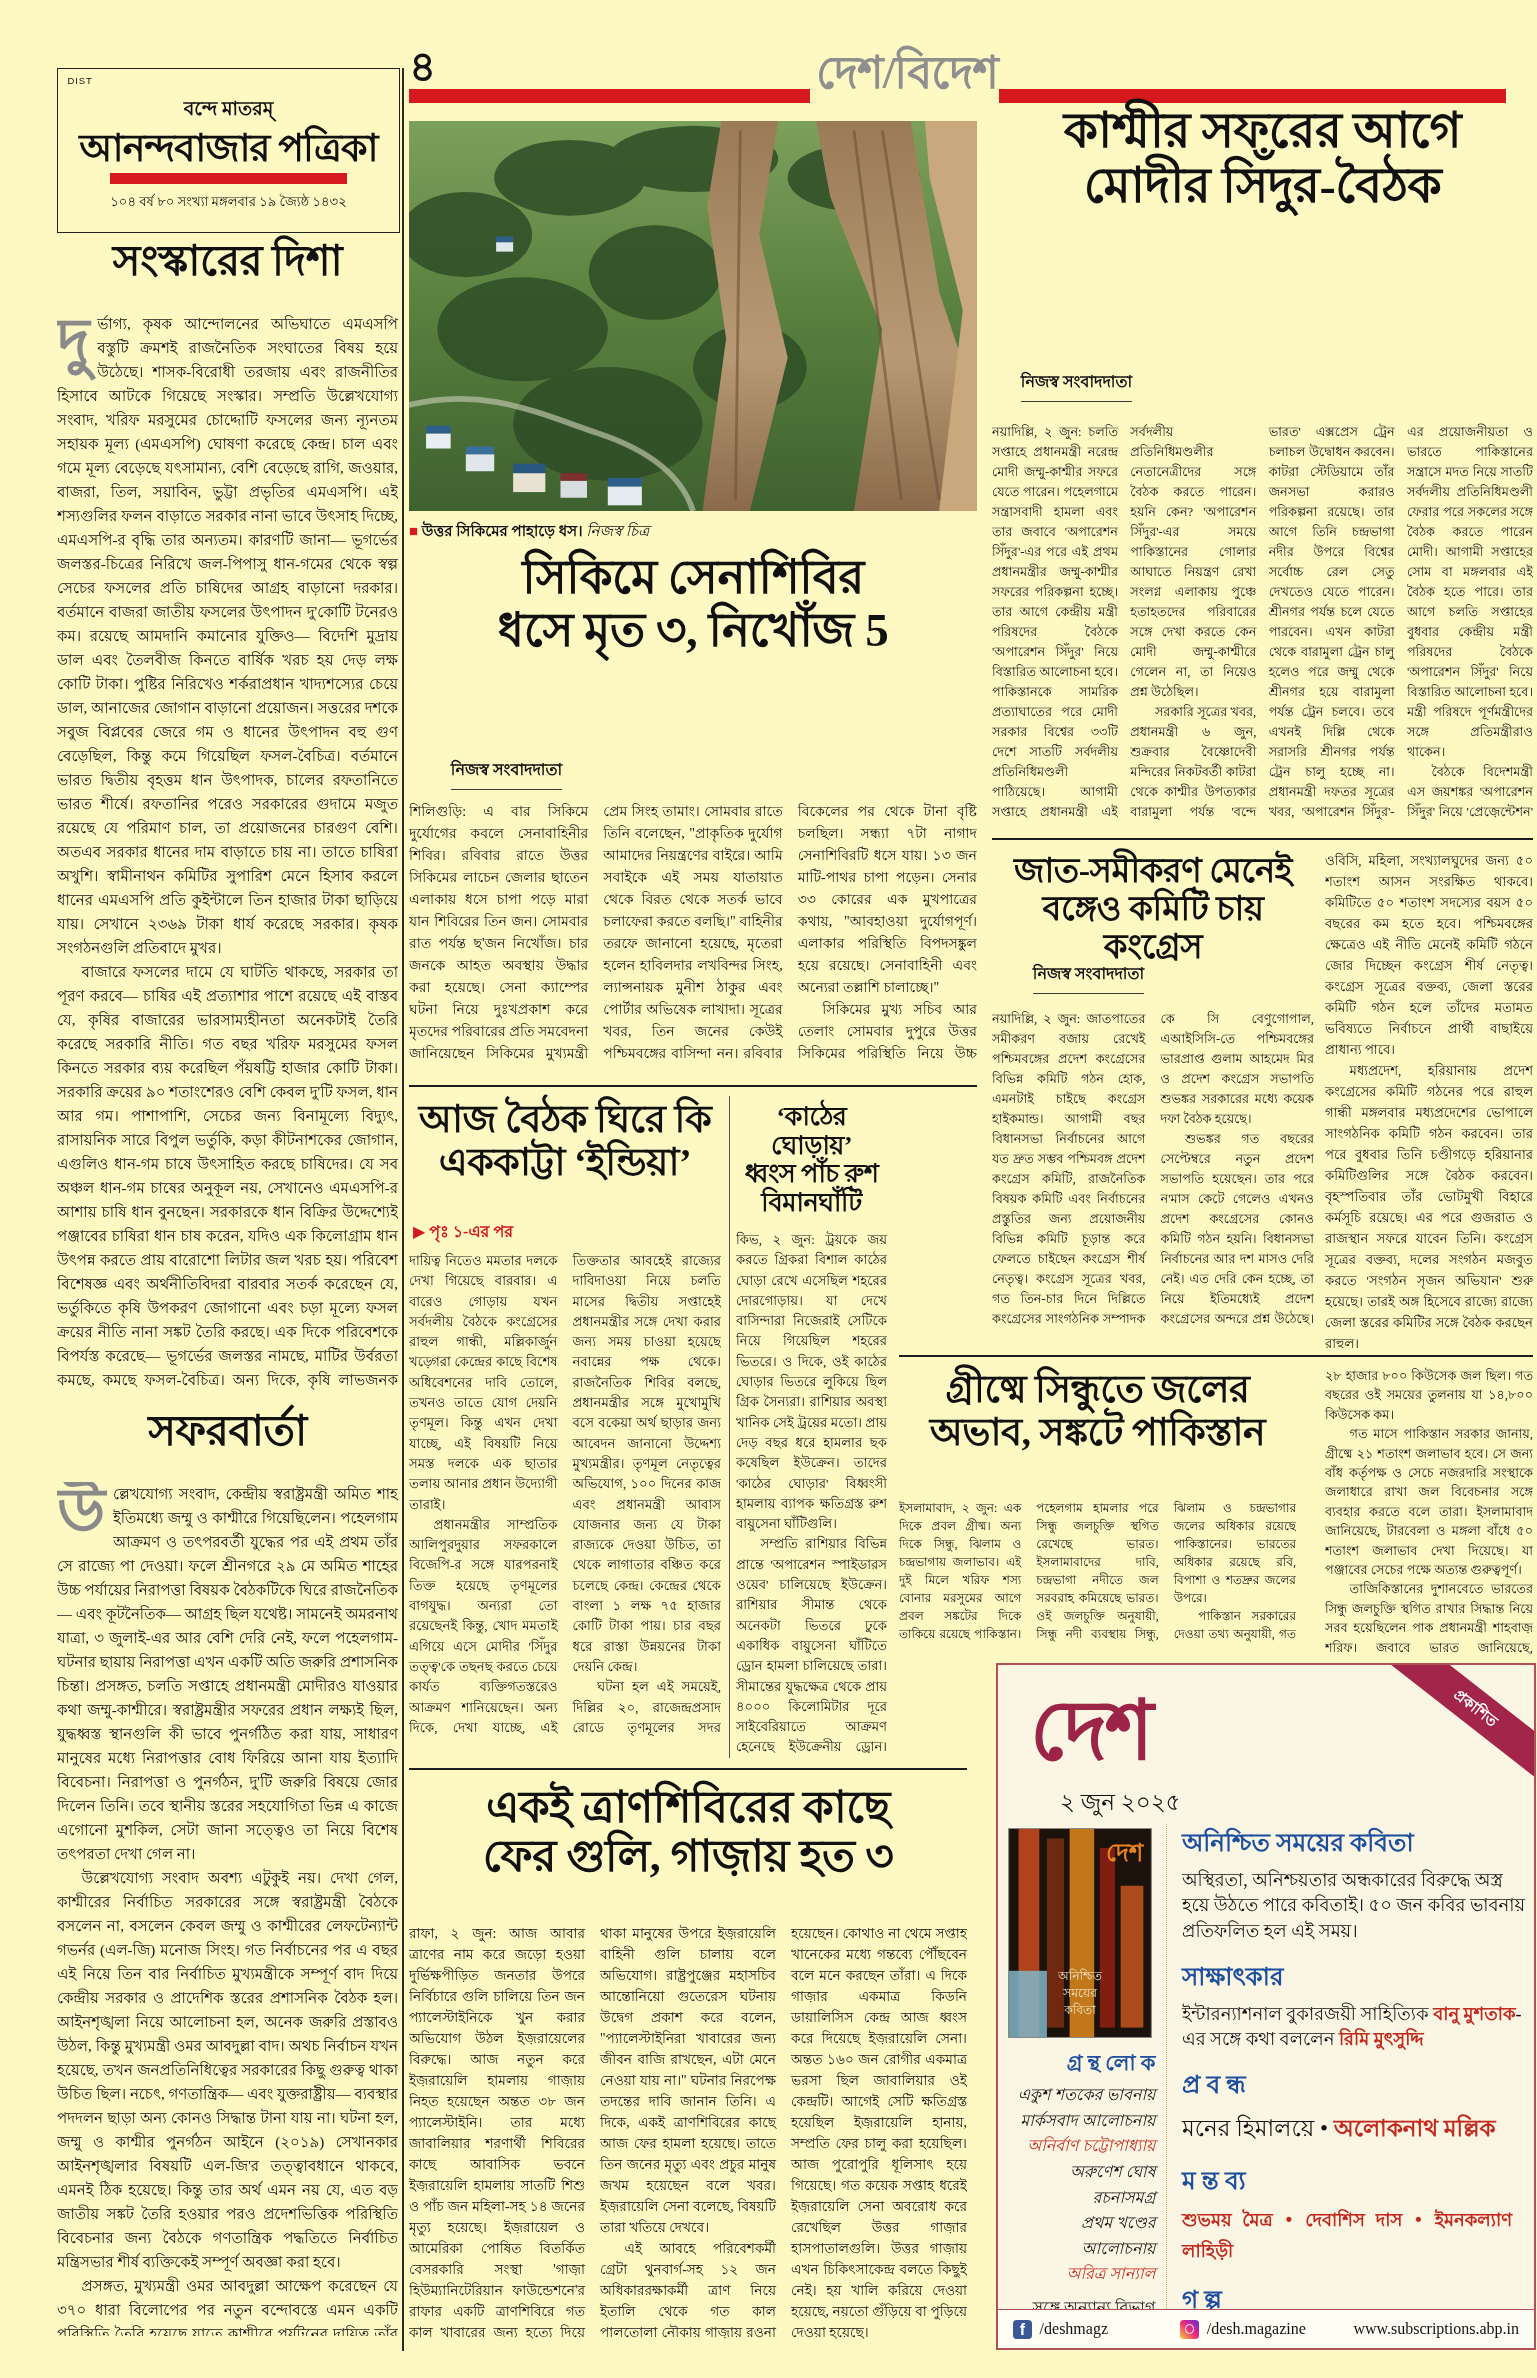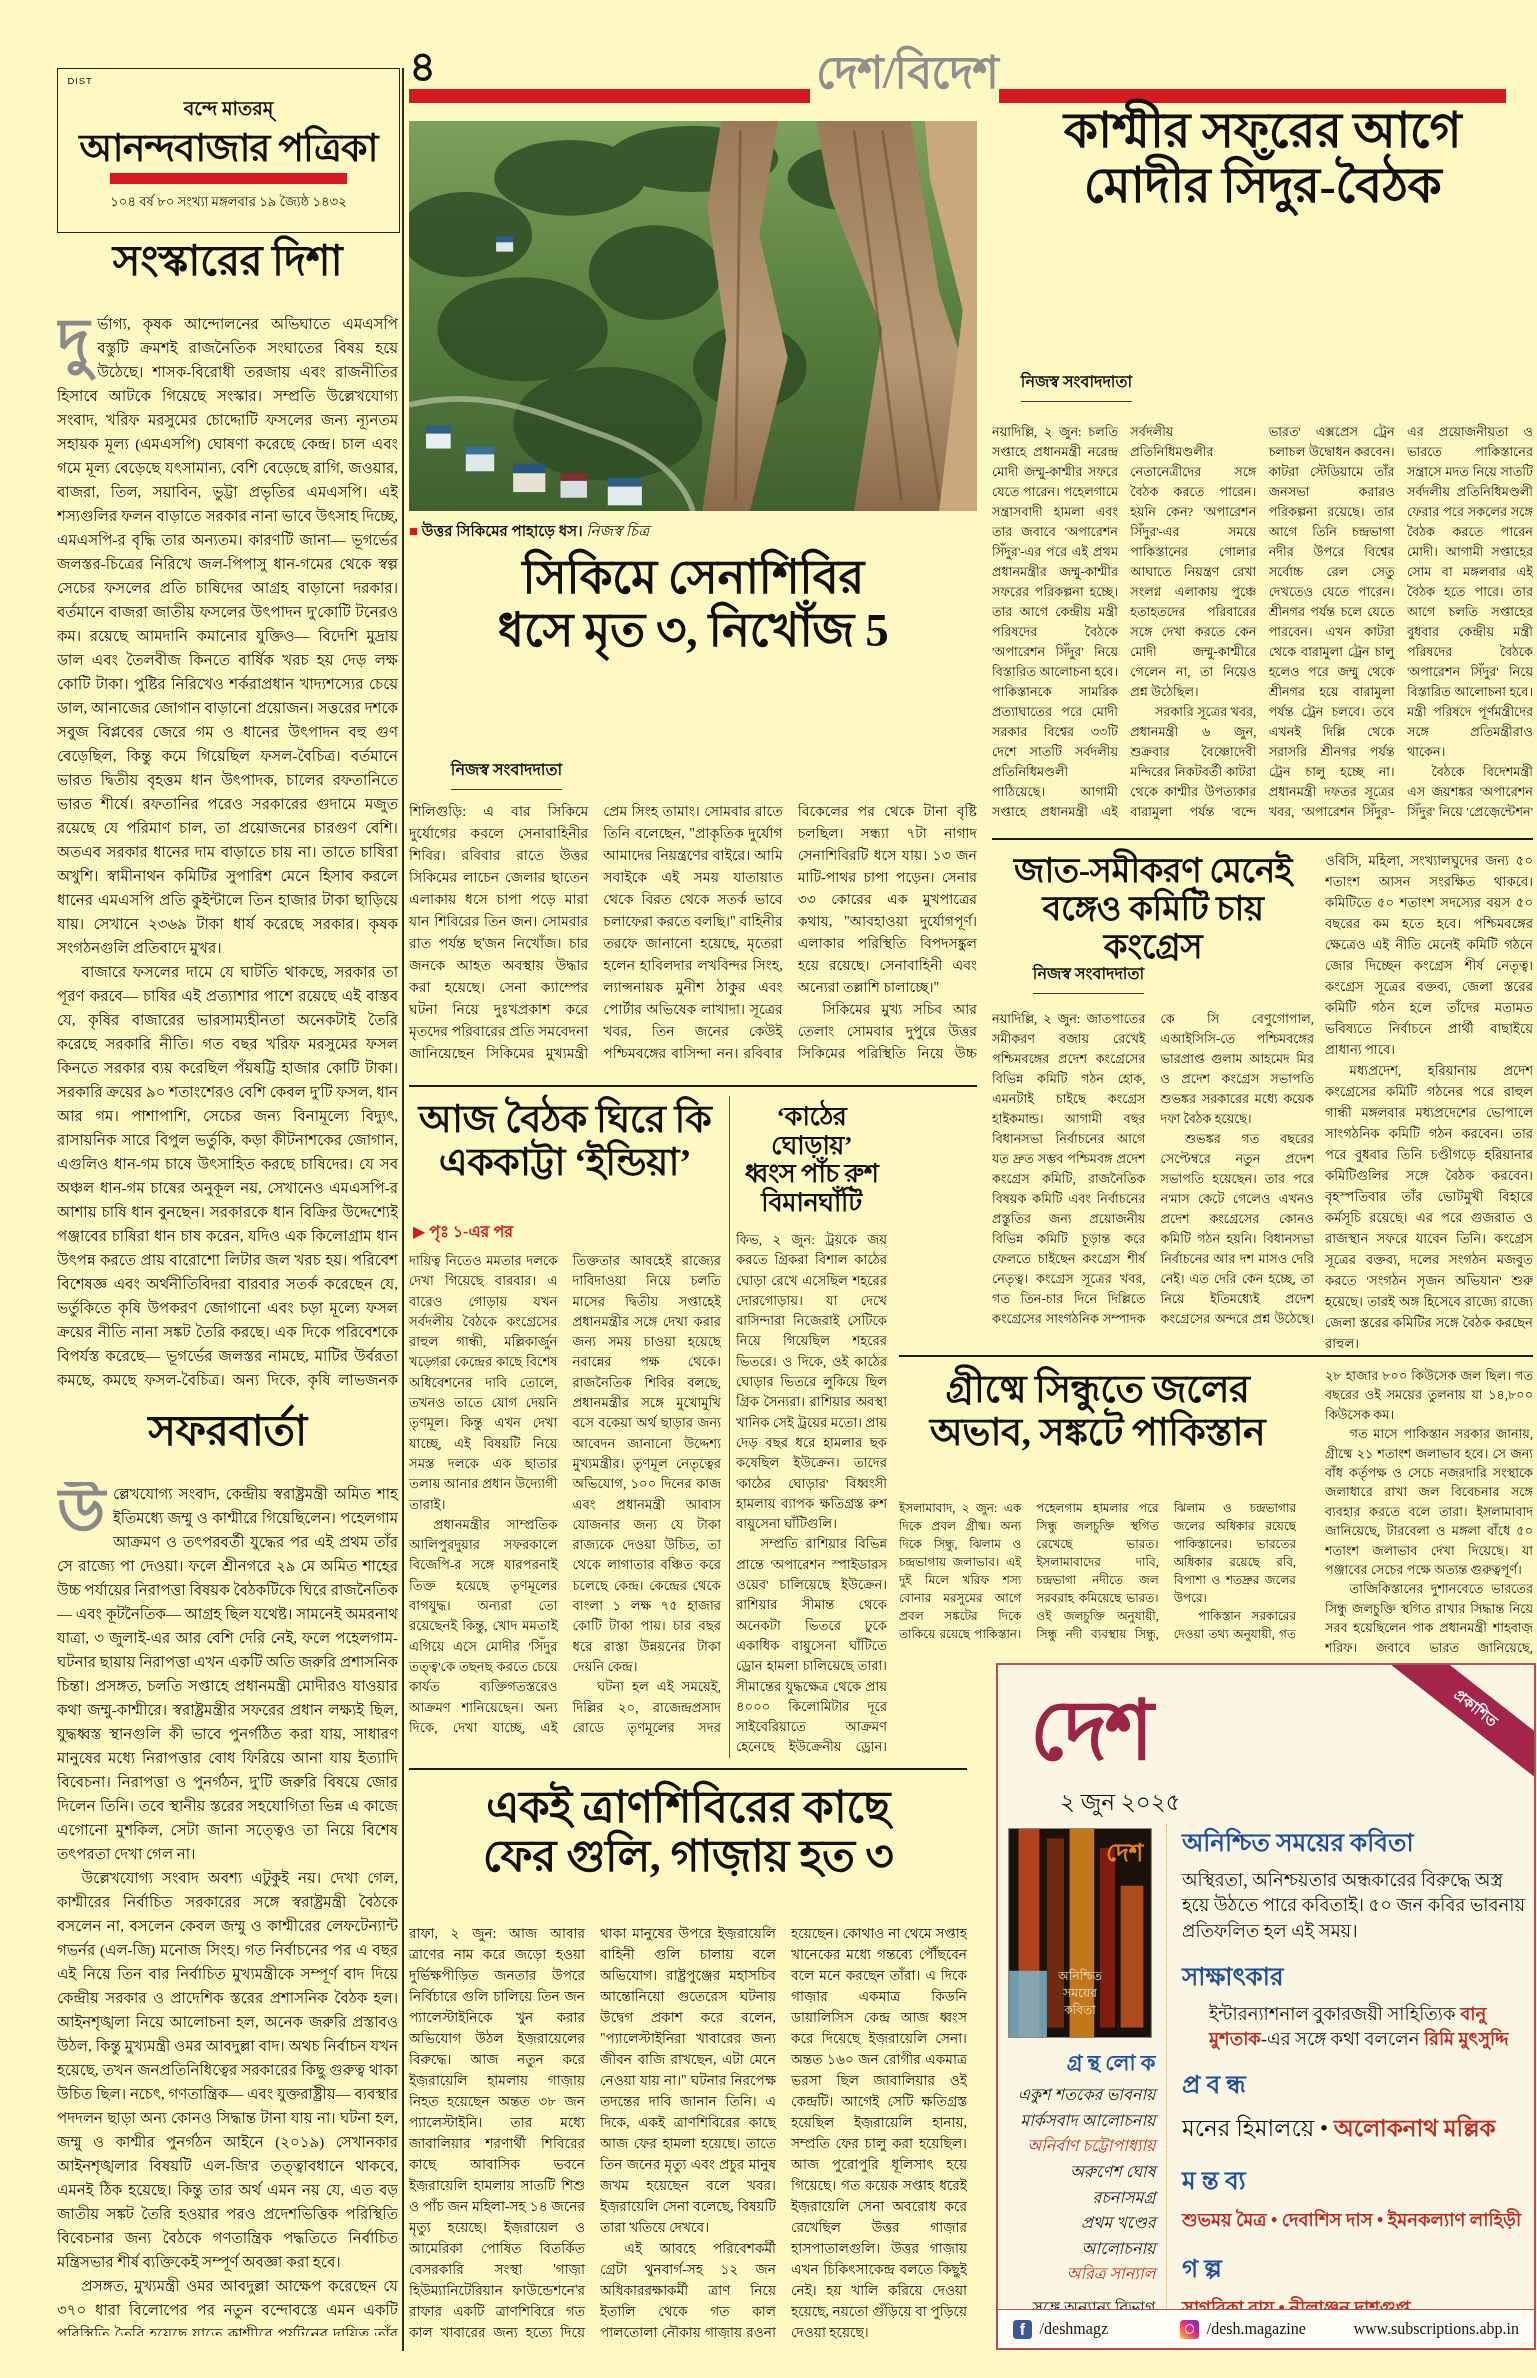--- a/index.html
+++ b/index.html
@@ -247,29 +247,29 @@
         <text x="75" y="160" text-anchor="middle" font-size="13" fill="#f3e2c2" font-family="Liberation Serif,serif">অনিশ্চিত</text>
         <text x="75" y="178" text-anchor="middle" font-size="13" fill="#f3e2c2" font-family="Liberation Serif,serif">সময়ের</text>
         <text x="75" y="196" text-anchor="middle" font-size="13" fill="#f3e2c2" font-family="Liberation Serif,serif">কবিতা</text>
       </svg>
     </div>
 
     <div class="abs" style="left:168px;top:159px;width:352px;border-left:1.9px dotted #d8a24a;padding-left:15px;">
       <div class="bluehead" style="margin-top:0;">অনিশ্চিত সময়ের কবিতা</div>
       <div style="font-size:18px;line-height:25.6px;">অস্থিরতা, অনিশ্চয়তার অন্ধকারের বিরুদ্ধে অস্ত্র হয়ে উঠতে পারে কবিতাই। ৫০ জন কবির ভাবনায় প্রতিফলিত হল এই সময়।</div>
       <div class="bluehead">সাক্ষাৎকার</div>
-      <div style="font-size:18px;line-height:25.6px;margin-left:27px;">
+      <div style="font-size:18px;line-height:25.6px;">
         <span>ইন্টারন্যাশনাল বুকারজয়ী সাহিত্যিক</span>
         <span class="redname">বানু মুশতাক</span><span>-এর সঙ্গে কথা বললেন</span>
         <span class="redname">রিমি মুৎসুদ্দি</span>
       </div>
       <div class="bluehead">প্র ব ন্ধ</div>
       <div style="font-size:23px;"><span>মনের হিমালয়ে • </span><span class="redname">অলোকনাথ মল্লিক</span></div>
       <div class="bluehead">ম ন্ত ব্য</div>
-      <div class="redname" style="font-size:18px;">শুভময় মৈত্র • দেবাশিস দাস • ইমনকল্যাণ লাহিড়ী</div>
+      <div class="redname" style="font-size:18px;font-family:Liberation Mono, monospace;">শুভময় মৈত্র • দেবাশিস দাস • ইমনকল্যাণ লাহিড়ী</div>
       <div class="bluehead">গ ল্প</div>
       <div class="redname" style="font-size:18px;">সাগরিকা রায় • নীলাঞ্জন দাশগুপ্ত</div>
       <div class="bluehead">শে ষ ক থা</div>
 
     </div>
 
     <div class="abs gl-list" style="left:9.5px;top:386px;width:148px;">
       <div class="bluehead" style="font-size:21px;text-align:right;margin:0 0 5.7px 0;">গ্র ন্থ লো ক</div>
       <div class="it">একুশ শতকের ভাবনায়</div>
       <div class="it">মার্কসবাদ আলোচনায়</div>

